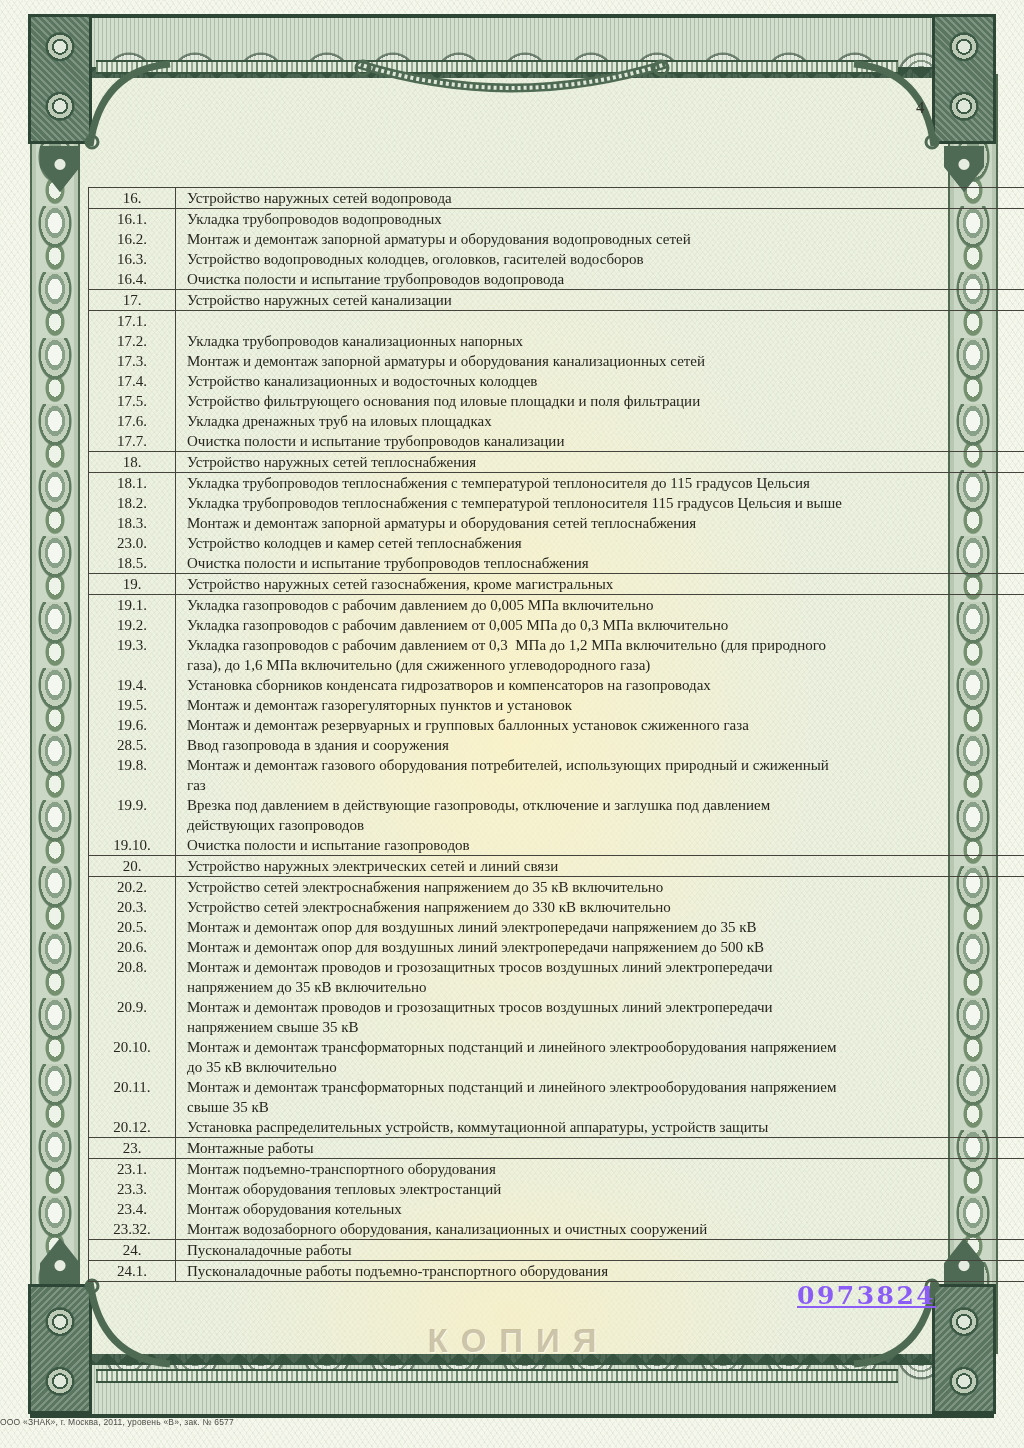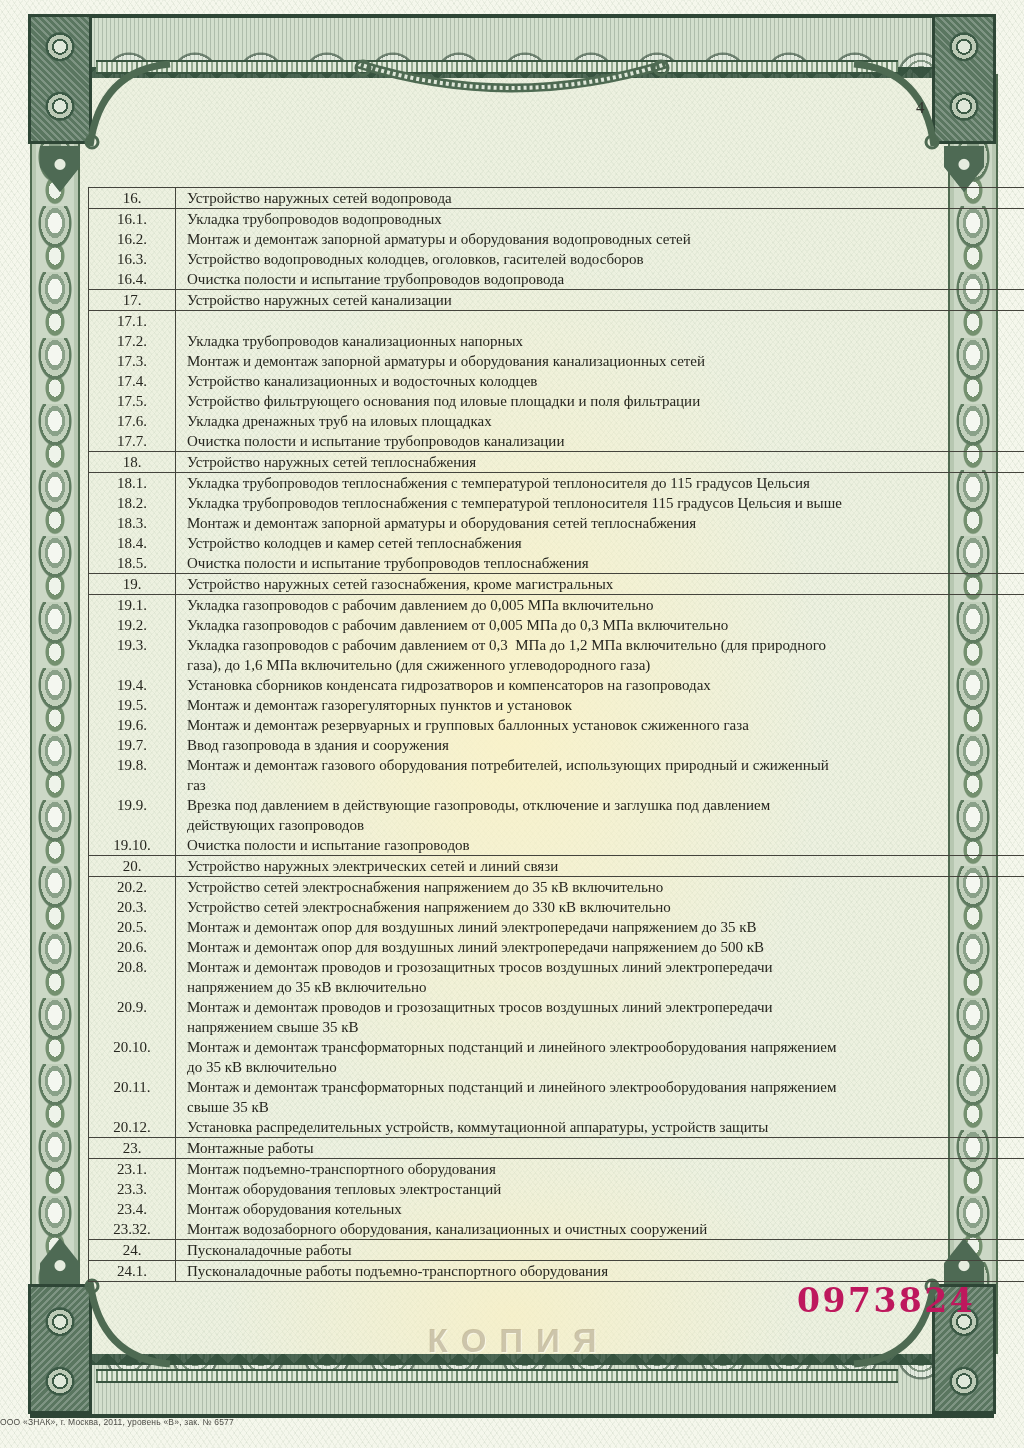--- a/index.html
+++ b/index.html
@@ -108,21 +108,21 @@
   }
   .sec + .sec { border-top:1px solid #44443c; }
   .row { display:grid; grid-template-columns:87px 1fr; }
   .row.header { border-bottom:1px solid #44443c; }
   .cell-num { text-align:center; border-right:1px solid #44443c; padding:0 2px; }
   .cell-txt { padding:0 6px 0 11px; white-space:pre-wrap; }
 
   .serial {
     position:absolute; left:797px; top:1281px; z-index:5;
     font-family:"DejaVu Serif","Liberation Serif",serif;
-    font-weight:bold; font-size:33px; letter-spacing:2.5px; color:#be185d;
+    font-weight:bold; font-size:25px; letter-spacing:2.5px; color:#8b5cf6;text-decoration:underline;
   }
   .watermark {
     position:absolute; left:0; width:100%; top:1322px; z-index:4;
     text-align:center; font-family:"Liberation Sans","DejaVu Sans",sans-serif;
     font-weight:bold; font-size:33px; letter-spacing:13px; padding-left:13px; box-sizing:border-box;
     color:rgba(167,154,122,0.55); text-shadow:1px 1px 0 rgba(255,255,255,0.5);
   }
   .imprint {
     position:absolute; left:0; width:100%; top:1417px; z-index:5;
     text-align:left; font-family:"Liberation Sans","DejaVu Sans",sans-serif;
@@ -242,21 +242,21 @@
         </div>
         <div class="row item">
           <div class="cell-num">18.2.</div>
           <div class="cell-txt">Укладка трубопроводов теплоснабжения с температурой теплоносителя 115 градусов Цельсия и выше</div>
         </div>
         <div class="row item">
           <div class="cell-num">18.3.</div>
           <div class="cell-txt">Монтаж и демонтаж запорной арматуры и оборудования сетей теплоснабжения</div>
         </div>
         <div class="row item">
-          <div class="cell-num">18.4.</div>
+          <div class="cell-num">23.0.</div>
           <div class="cell-txt">Устройство колодцев и камер сетей теплоснабжения</div>
         </div>
         <div class="row item">
           <div class="cell-num">18.5.</div>
           <div class="cell-txt">Очистка полости и испытание трубопроводов теплоснабжения</div>
         </div>
       </div>
       <div class="sec">
         <div class="row header">
           <div class="cell-num">19.</div>
@@ -281,21 +281,21 @@
         </div>
         <div class="row item">
           <div class="cell-num">19.5.</div>
           <div class="cell-txt">Монтаж и демонтаж газорегуляторных пунктов и установок</div>
         </div>
         <div class="row item">
           <div class="cell-num">19.6.</div>
           <div class="cell-txt">Монтаж и демонтаж резервуарных и групповых баллонных установок сжиженного газа</div>
         </div>
         <div class="row item">
-          <div class="cell-num">19.7.</div>
+          <div class="cell-num">28.5.</div>
           <div class="cell-txt">Ввод газопровода в здания и сооружения</div>
         </div>
         <div class="row item">
           <div class="cell-num">19.8.</div>
           <div class="cell-txt">Монтаж и демонтаж газового оборудования потребителей, использующих природный и сжиженный
 газ</div>
         </div>
         <div class="row item">
           <div class="cell-num">19.9.</div>
           <div class="cell-txt">Врезка под давлением в действующие газопроводы, отключение и заглушка под давлением

